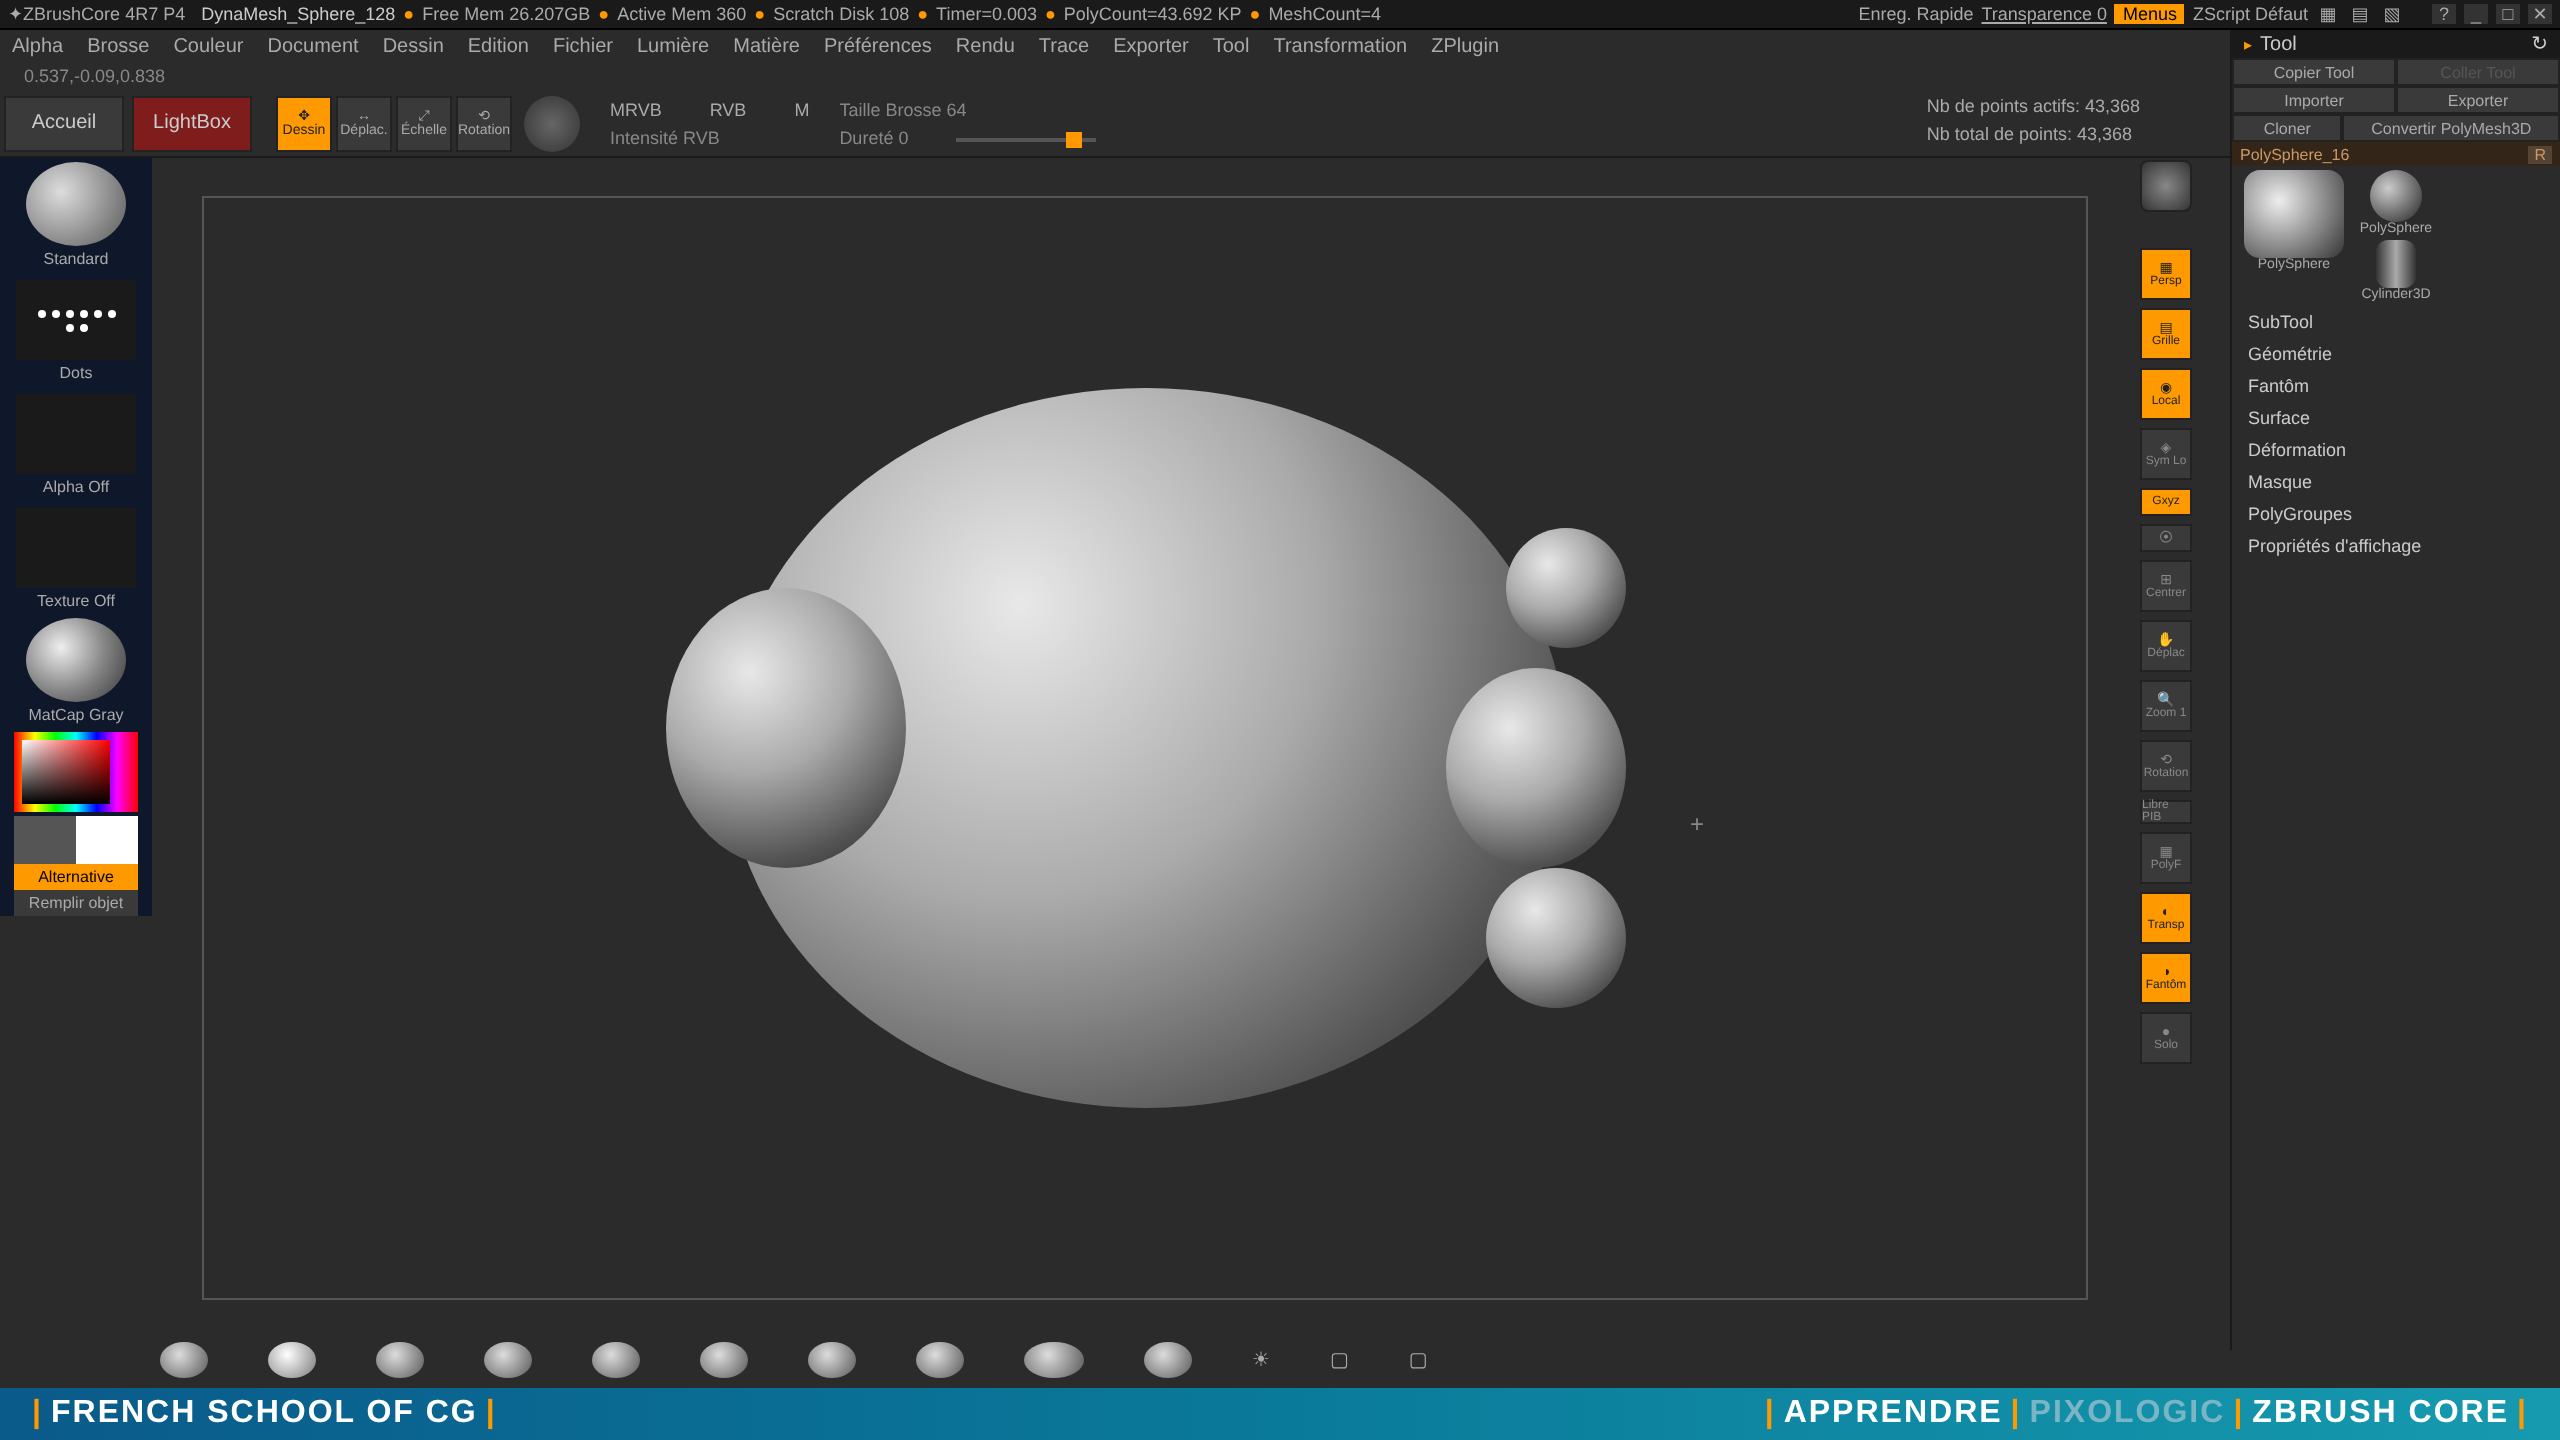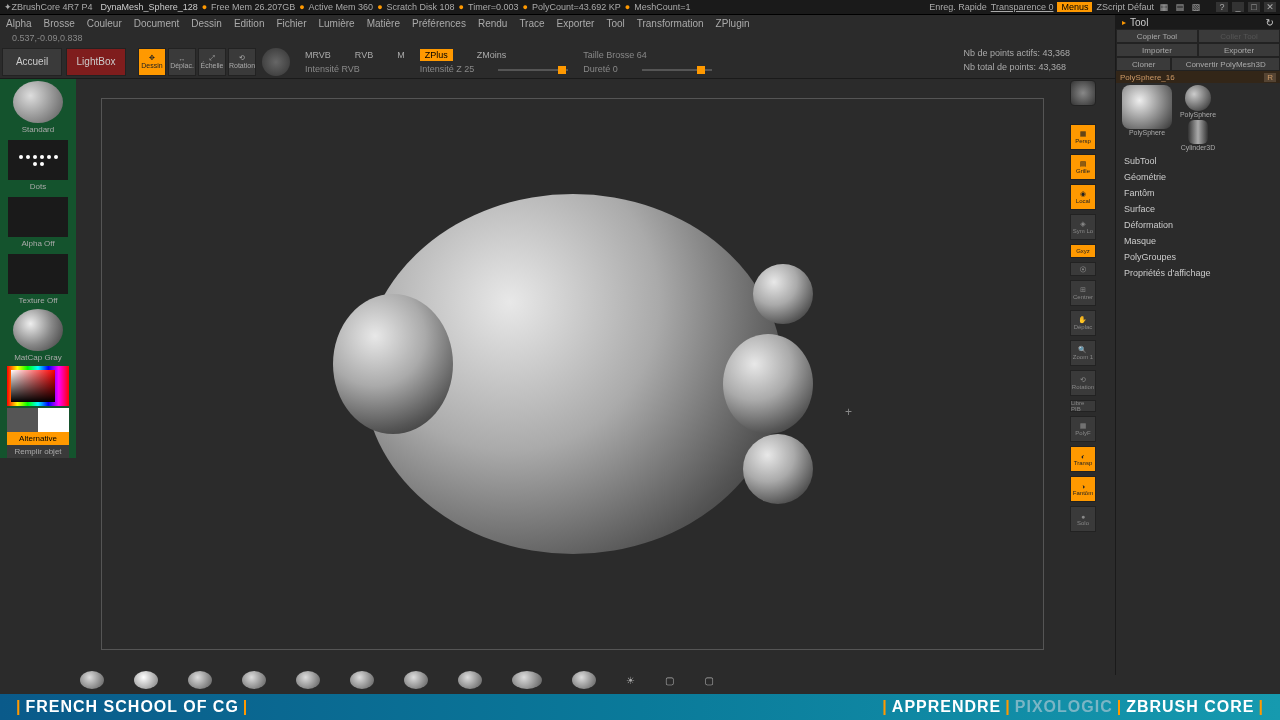--- a/index.html
+++ b/index.html
@@ -33,21 +33,21 @@
 .slider-group { display: flex; flex-direction: column; margin-left: 15px; font-size: 9px; color: #888; }
 .slider-group .row { display: flex; gap: 24px; height: 14px; align-items: center; }
 .slider-label { color: #aaa; }
 .slider-orange { background: #f90; color: #000; padding: 1px 5px; font-size: 9px; }
 .slider-track { height: 2px; width: 70px; background: #555; position: relative; margin-top: 2px; }
 .slider-thumb { position: absolute; width: 8px; height: 8px; background: #f90; top: -3px; }
 .info-right { margin-left: auto; margin-right: 210px; font-size: 9px; color: #aaa; }
 .info-right div { height: 14px; }
 
 
-.left-panel { position: absolute; left: 0; top: 79px; width: 76px; background: #14532d; display: flex; flex-direction: column; align-items: center; }
+.left-panel { position: absolute; left: 0; top: 79px; width: 76px; background: #0f172a; display: flex; flex-direction: column; align-items: center; }
 .left-panel .thumb { width: 50px; height: 42px; background: radial-gradient(circle at 35% 35%, #ddd, #555);  border-radius: 50%; margin-top: 2px; }
 .left-panel .label { font-size: 8px; color: #aaa; text-align: center; padding: 2px 0; }
 .left-panel .box { width: 60px; height: 40px; background: #1a1a1a; margin-top: 4px; display: flex; align-items: center; justify-content: center; }
 .dots-grid { display: flex; flex-wrap: wrap; width: 40px; gap: 3px; justify-content: center; }
 .dots-grid span { width: 4px; height: 4px; background: #fff; border-radius: 50%; }
 .color-picker { width: 62px; height: 40px; background: linear-gradient(to right, red, yellow, lime, cyan, blue, magenta, red); position: relative; margin-top: 2px; }
 .color-picker::before { content:''; position:absolute; left:4px; top:4px; right:14px; bottom:4px; background: linear-gradient(to bottom, rgba(255,255,255,0), #000), linear-gradient(to right, #fff, red); }
 .color-swatches { display: flex; margin-top: 2px; }
 .color-swatch { width: 31px; height: 24px; }
 .fill-btn { width: 62px; background: #f90; color: #000; font-size: 8px; text-align: center; padding: 2px 0; }
@@ -105,21 +105,21 @@
       <span>Free Mem 26.207GB</span>
     <span class="sep">●</span>
       <span>Active Mem 360</span>
     <span class="sep">●</span>
       <span>Scratch Disk 108</span>
     <span class="sep">●</span>
       <span>Timer=0.003</span>
     <span class="sep">●</span>
       <span>PolyCount=43.692 KP</span>
     <span class="sep">●</span>
-      <span>MeshCount=1</span>
+      <span>MeshCount=4</span>
   </div>
   <div class="right">
     <span>Enreg. Rapide</span>
     <span style="text-decoration:underline">Transparence 0</span>
     <span class="btn-orange">Menus</span>
     <span>ZScript Défaut</span>
     <span class="icon-small">▦</span>
     <span class="icon-small">▤</span>
     <span class="icon-small">▧</span>
     <div class="win-btns">
@@ -179,32 +179,20 @@
       <span class="slider-label">MRVB</span>
       <span class="slider-label">RVB</span>
       <span class="slider-label">M</span>
     </div>
     <div class="row">
         <span>Intensité RVB</span>
       </div>
   </div>
   <div class="slider-group">
     <div class="row">
-      <span class="slider-orange">ZPlus</span>
-      <span class="slider-label">ZMoins</span>
-    </div>
-    <div class="row">
-      <span>Intensité Z 25</span>
-      <div class="slider-track">
-          <div class="slider-thumb" style="left:60px"></div>
-        </div>
-    </div>
-  </div>
-  <div class="slider-group">
-    <div class="row">
         <span>Taille Brosse 64</span>
       </div>
     <div class="row">
       <span>Dureté 0</span>
       <div class="slider-track">
           <div class="slider-thumb" style="left:55px"></div>
         </div>
     </div>
   </div>
   <div class="info-right">

